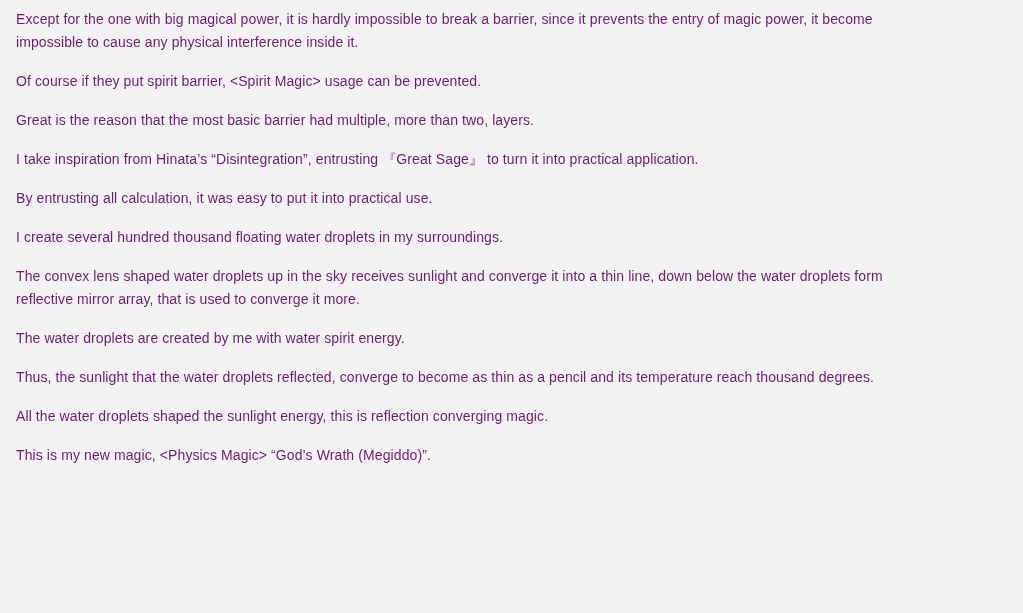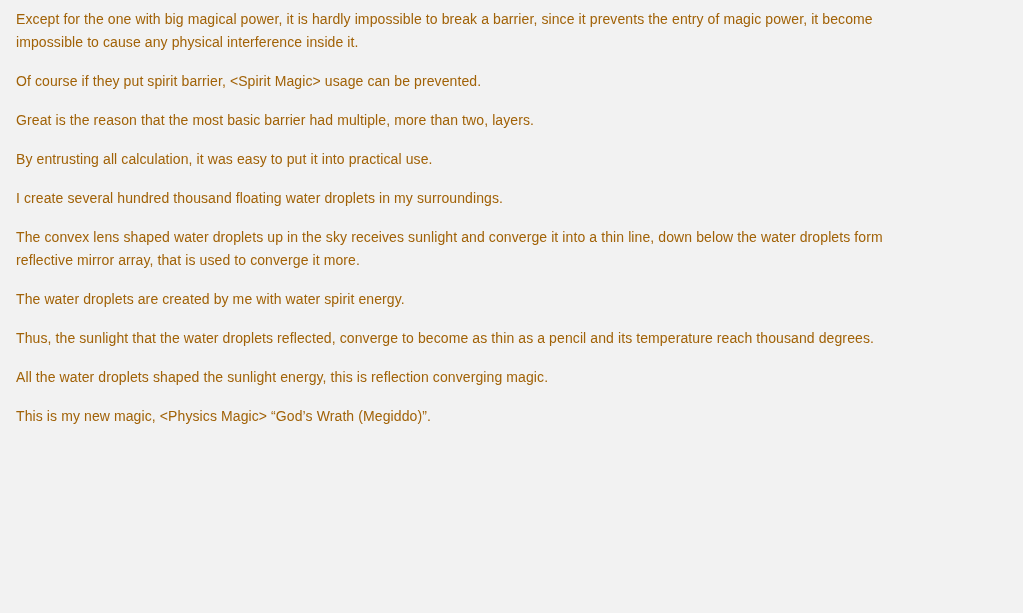--- a/index.html
+++ b/index.html
@@ -23,25 +23,26 @@
   }
   .page-content p {
     margin: 0 0 16px 0;
     padding: 0;
     letter-spacing: 0.1px;
   }
 </style>
 </head>
 <body style="background: rgb(242, 242, 242);">
 
-<main class="page-content" style="color: #a16207;">
+<main class="page-content" style="color: #701a75;">
   <div>
       <p>Except for the one with big magical power, it is hardly impossible to break a barrier, since it prevents the entry of magic power, it become impossible to cause any physical interference inside it.</p>
       <p>Of course if they put spirit barrier, &lt;Spirit Magic&gt; usage can be prevented.</p>
       <p>Great is the reason that the most basic barrier had multiple, more than two, layers.</p>
+      <p>I take inspiration from Hinata’s “Disintegration”, entrusting 『Great Sage』 to turn it into practical application.</p>
       <p>By entrusting all calculation, it was easy to put it into practical use.</p>
       <p>I create several hundred thousand floating water droplets in my surroundings.</p>
       <p>The convex lens shaped water droplets up in the sky receives sunlight and converge it into a thin line, down below the water droplets form reflective mirror array, that is used to converge it more.</p>
       <p>The water droplets are created by me with water spirit energy.</p>
       <p>Thus, the sunlight that the water droplets reflected, converge to become as thin as a pencil and its temperature reach thousand degrees.</p>
       <p>All the water droplets shaped the sunlight energy, this is reflection converging magic.</p>
       <p>This is my new magic, &lt;Physics Magic&gt; “God’s Wrath (Megiddo)”.</p>
     </div>
 </main>
 

